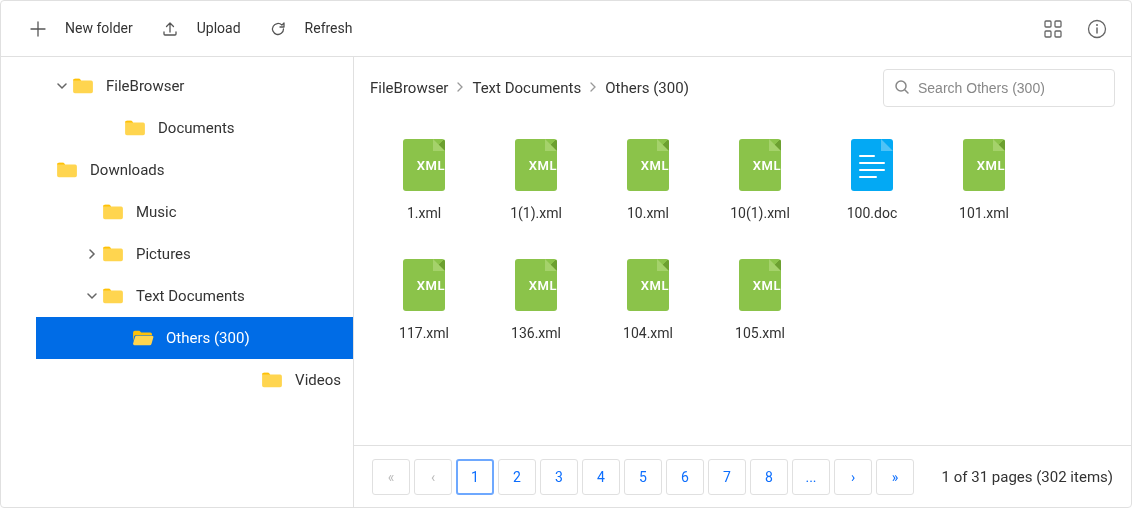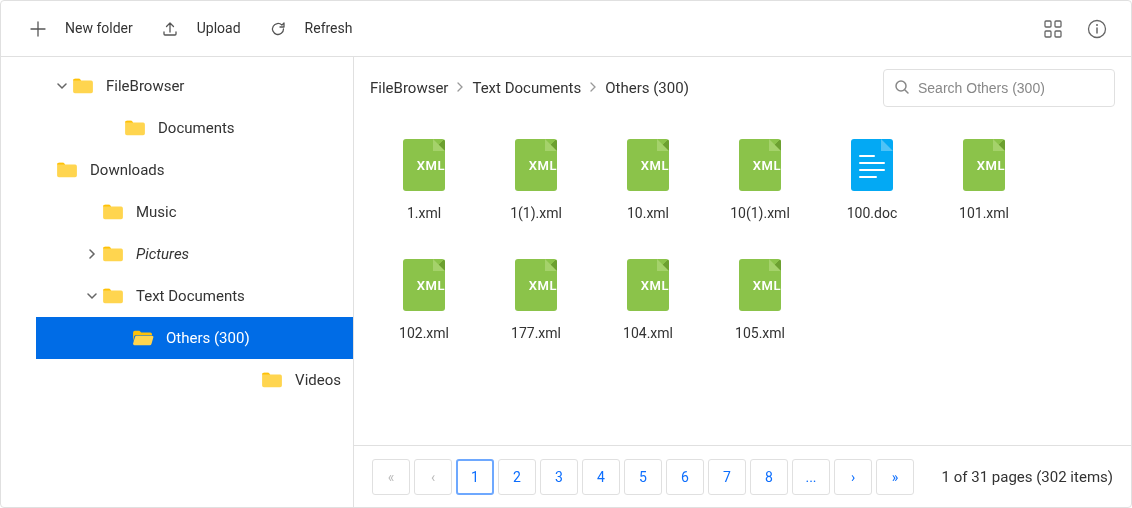--- a/index.html
+++ b/index.html
@@ -146,21 +146,21 @@
           <span class="tree-label">Downloads</span>
         </div>
         <div class="tree-item" style="padding-left: 46px;">
           <span class="tree-arrow"></span>
           <span class="tree-folder-icon"><svg class="folder-svg" viewBox="0 0 24 20">
               <path d="M1 4a2 2 0 012-2h5l2 2h11a2 2 0 012 2v10a2 2 0 01-2 2H3a2 2 0 01-2-2V4z" fill="#ffd54f"></path>
               <path d="M1 4a2 2 0 012-2h5l2 2H1V4z" fill="#ffc107"></path>
             </svg></span>
           <span class="tree-label">Music</span>
         </div>
-        <div class="tree-item" style="padding-left: 46px; font-style: italic;">
+        <div class="tree-item" style="padding-left: 46px;">
           <span class="tree-arrow">
             <svg width="10" height="10" viewBox="0 0 10 10">
               <path d="M3 1l4 4-4 4" stroke="currentColor" stroke-width="1.5" fill="none" stroke-linecap="round"></path>
             </svg>
           </span>
           <span class="tree-folder-icon"><svg class="folder-svg" viewBox="0 0 24 20">
               <path d="M1 4a2 2 0 012-2h5l2 2h11a2 2 0 012 2v10a2 2 0 01-2 2H3a2 2 0 01-2-2V4z" fill="#ffd54f"></path>
               <path d="M1 4a2 2 0 012-2h5l2 2H1V4z" fill="#ffc107"></path>
             </svg></span>
           <span class="tree-label">Pictures</span>
@@ -258,27 +258,27 @@
           <div class="file-item">
             <div class="file-icon file-xml">
               <span class="file-xml-text">XML</span>
             </div>
             <div class="file-name">101.xml</div>
           </div>
           <div class="file-item">
             <div class="file-icon file-xml">
               <span class="file-xml-text">XML</span>
             </div>
-            <div class="file-name">102.xml</div>
-          </div>
-          <div class="file-item">
-            <div class="file-icon file-xml">
-              <span class="file-xml-text">XML</span>
-            </div>
-            <div class="file-name">177.xml</div>
+            <div class="file-name">117.xml</div>
+          </div>
+          <div class="file-item">
+            <div class="file-icon file-xml">
+              <span class="file-xml-text">XML</span>
+            </div>
+            <div class="file-name">136.xml</div>
           </div>
           <div class="file-item">
             <div class="file-icon file-xml">
               <span class="file-xml-text">XML</span>
             </div>
             <div class="file-name">104.xml</div>
           </div>
           <div class="file-item">
             <div class="file-icon file-xml">
               <span class="file-xml-text">XML</span>

